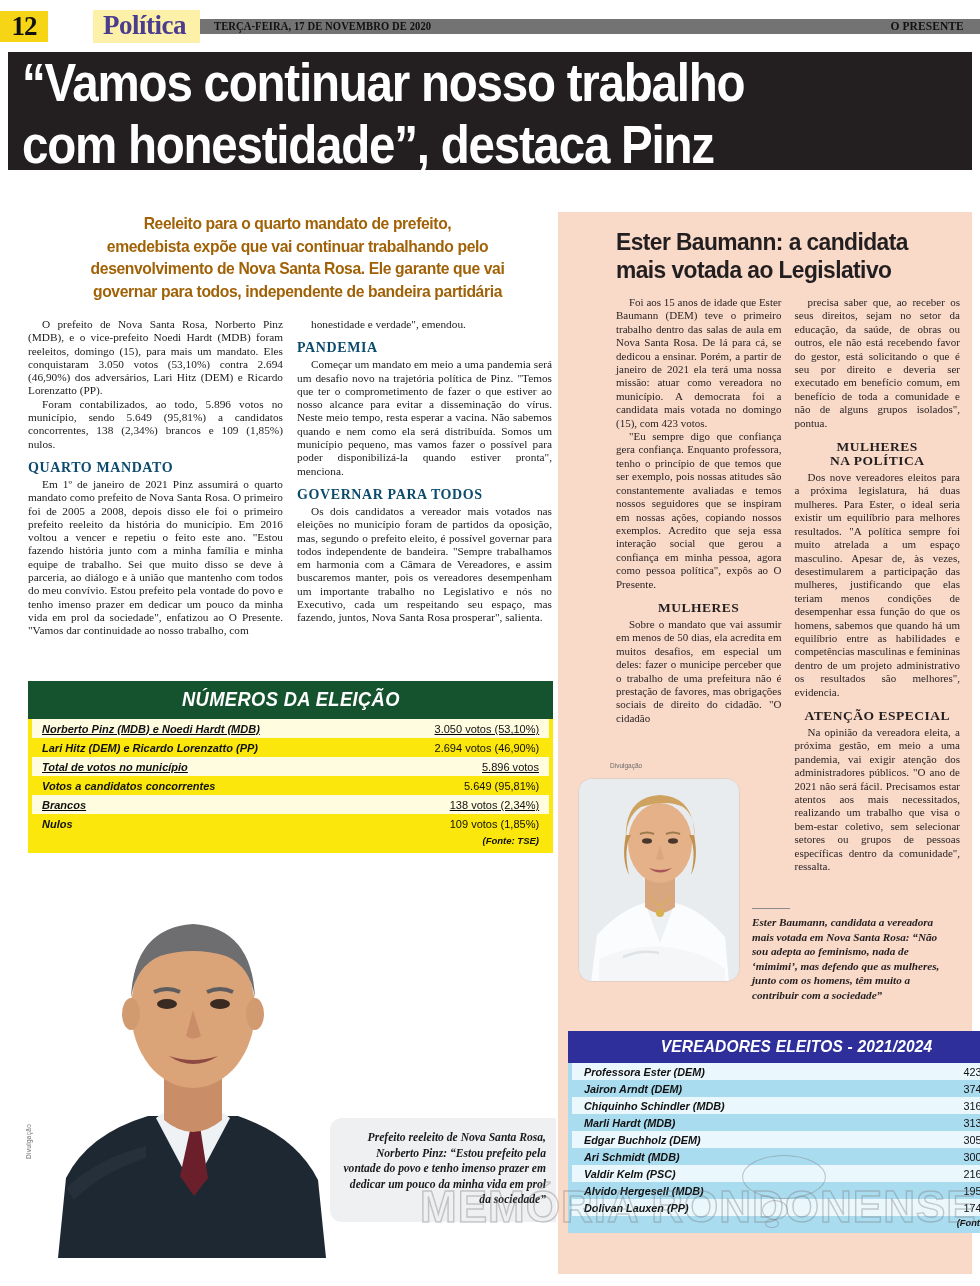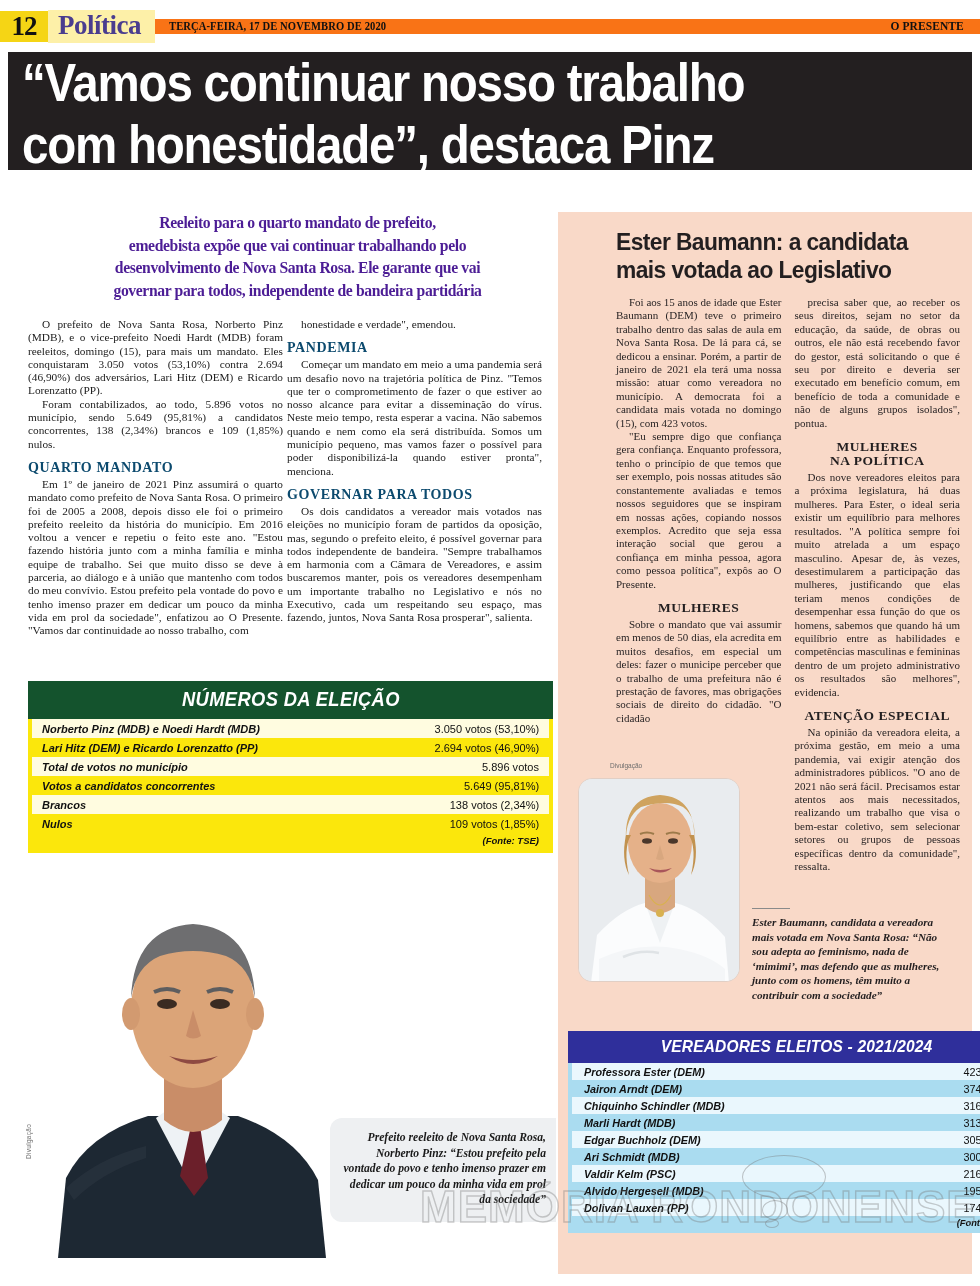--- a/index.html
+++ b/index.html
@@ -17,24 +17,24 @@
     display:flex; align-items:center;
   }
   .mh-num {
     width:48px; background:#f5d515; color:#111;
     font-family:"Liberation Serif", serif; font-weight:bold; font-size:27px;
     display:flex; align-items:center; justify-content:center; letter-spacing:-1px;
   }
   .mh-sec {
     background:#fdf0a8; color:#4a3d8f;
     font-family:"Liberation Serif", serif; font-weight:bold; font-size:27px;
-    display:flex; align-items:center; padding:0 14px 2px 10px; letter-spacing:-0.5px;
+    display:flex; align-items:center; padding:0 14px 2px 10px; letter-spacing:-0.5px;margin-left:45px;
   }
   .mh-rest {
-    flex:1; background:#f97316; display:flex; align-items:center;
+    flex:1; background:#737373; display:flex; align-items:center;
     justify-content:space-between; padding:0 16px 0 14px;
   }
   .mh-date, .mh-paper {
     color:#111; font-family:"Liberation Serif", serif; font-weight:bold;
     font-size:11.5px; letter-spacing:0.1px; transform:scaleX(0.92); transform-origin:left center;
   }
   .mh-paper { transform:scaleX(0.92); transform-origin:right center; font-size:12.5px; }
 
   
   .headline-band {
@@ -44,28 +44,28 @@
   }
   .headline-band .hl {
     font-family:"Liberation Sans", sans-serif; font-weight:bold;
     font-size:54px; line-height:62px; letter-spacing:-1.4px;
     transform:scaleX(0.88); transform-origin:left center; white-space:nowrap;
   }
 
   
   .subhead {
     position:absolute; left:40px; top:212px; width:515px;
-    text-align:center; color:#4c1d95;
-    font-family:Liberation Serif, serif; font-weight:bold;
+    text-align:center; color:#a16207;
+    font-family:Liberation Sans, sans-serif; font-weight:bold;
     font-size:16.5px; line-height:22.5px; letter-spacing:-0.4px;
   }
   .subhead div { transform:scaleX(0.95); }
 
   
-  .body-cols { position:absolute; left:28px; top:318px; width:525px; display:flex; gap:4px; }
+  .body-cols { position:absolute; left:28px; top:318px; width:525px; display:flex; gap:14px; }
   .bcol { width:255px; }
   .bcol p {
     font-family:"Liberation Serif", serif; font-size:11.3px; line-height:13.3px;
     text-align:justify; text-indent:14px; color:#1a1a1a; margin-bottom:0;
   }
   .bcol h3 {
     font-family:"Liberation Serif", serif; font-size:14px; font-weight:bold;
     text-align:left; letter-spacing:0.6px; margin:9px 0 2px 0; color:#0c4a6e;
   }
 
@@ -77,21 +77,21 @@
   .tbl-yellow .t-head {
     background:#14532d; color:#fff; text-align:center; padding:7px 0 8px 0;
     font-family:"Liberation Sans", sans-serif; font-weight:bold; font-style:italic;
     font-size:19.5px; letter-spacing:0.4px;
   }
   .tbl-yellow .t-head span { transform:scaleX(0.94); display:inline-block; }
   .tbl-yellow .t-row {
     display:flex; justify-content:space-between; align-items:center;
     padding:3px 10px 3px 10px; margin:0 4px;
   }
-  .tbl-yellow .t-row.alt { background:#fffce0; }
+  .tbl-yellow .t-row.alt { background:#fffce0;text-decoration:underline; }
   .tbl-yellow .t-row .lbl {
     font-family:"Liberation Sans", sans-serif; font-weight:bold; font-style:italic;
     font-size:11.6px; color:#111; transform:scaleX(0.95); transform-origin:left center;
   }
   .tbl-yellow .t-row .val {
     font-family:"Liberation Sans", sans-serif; font-size:11.6px; color:#111;
     transform:scaleX(0.95); transform-origin:right center;
   }
   .tbl-yellow .t-src {
     text-align:right; padding:2px 14px 3px 0;

